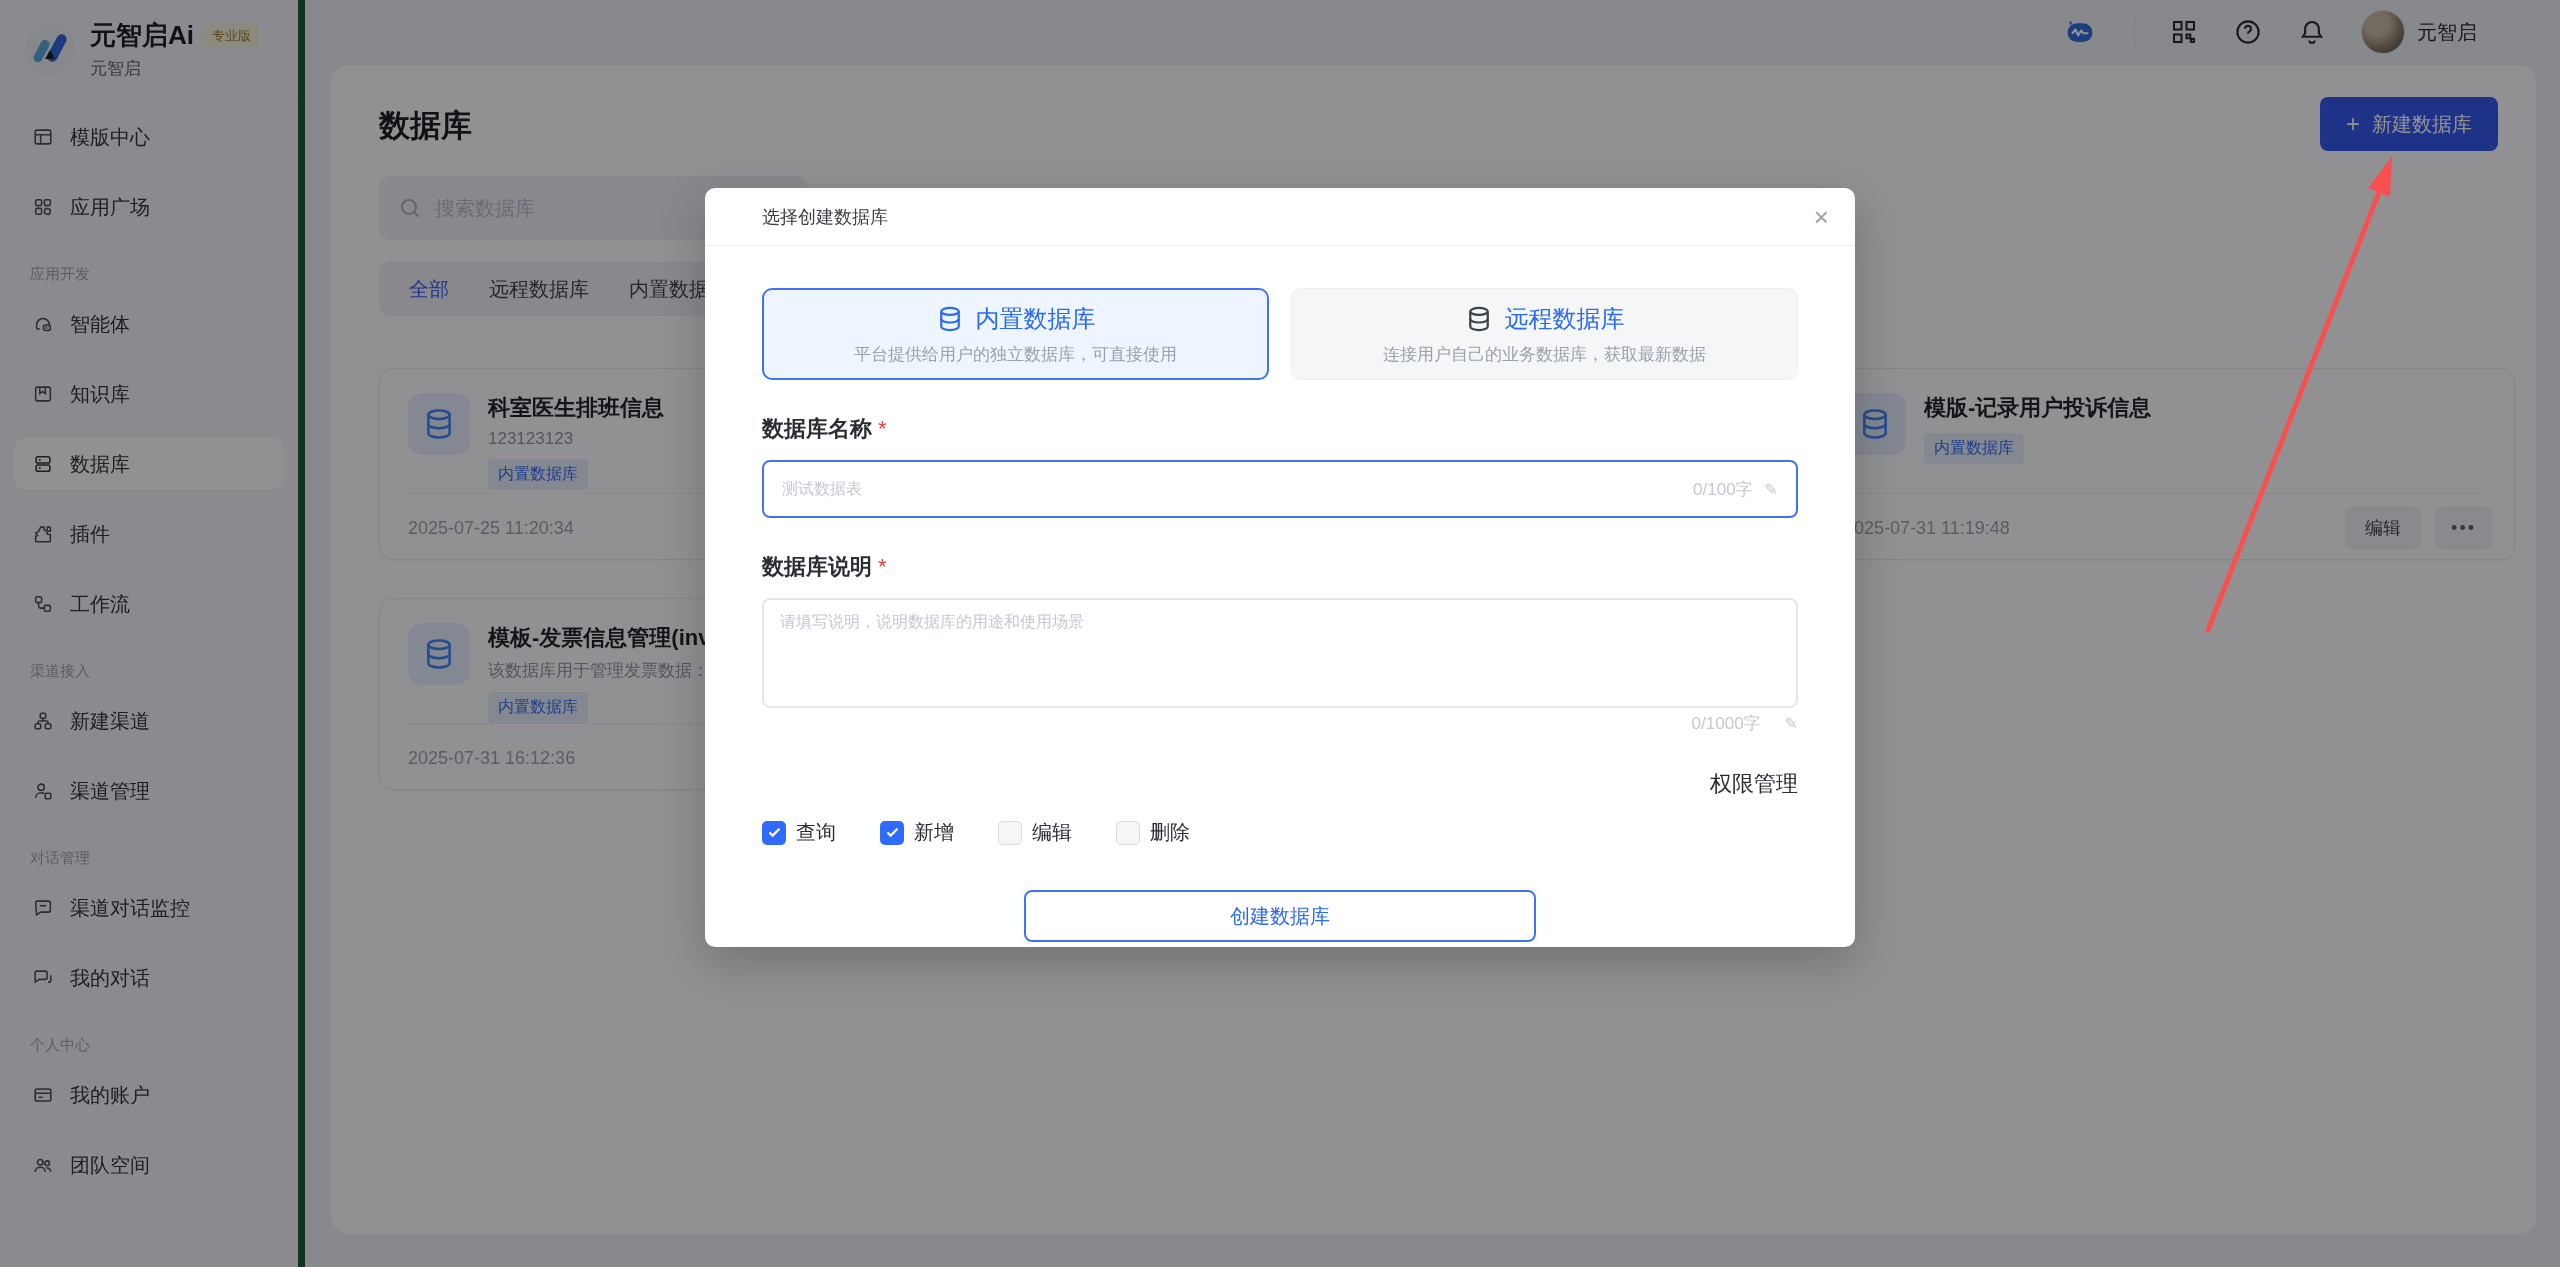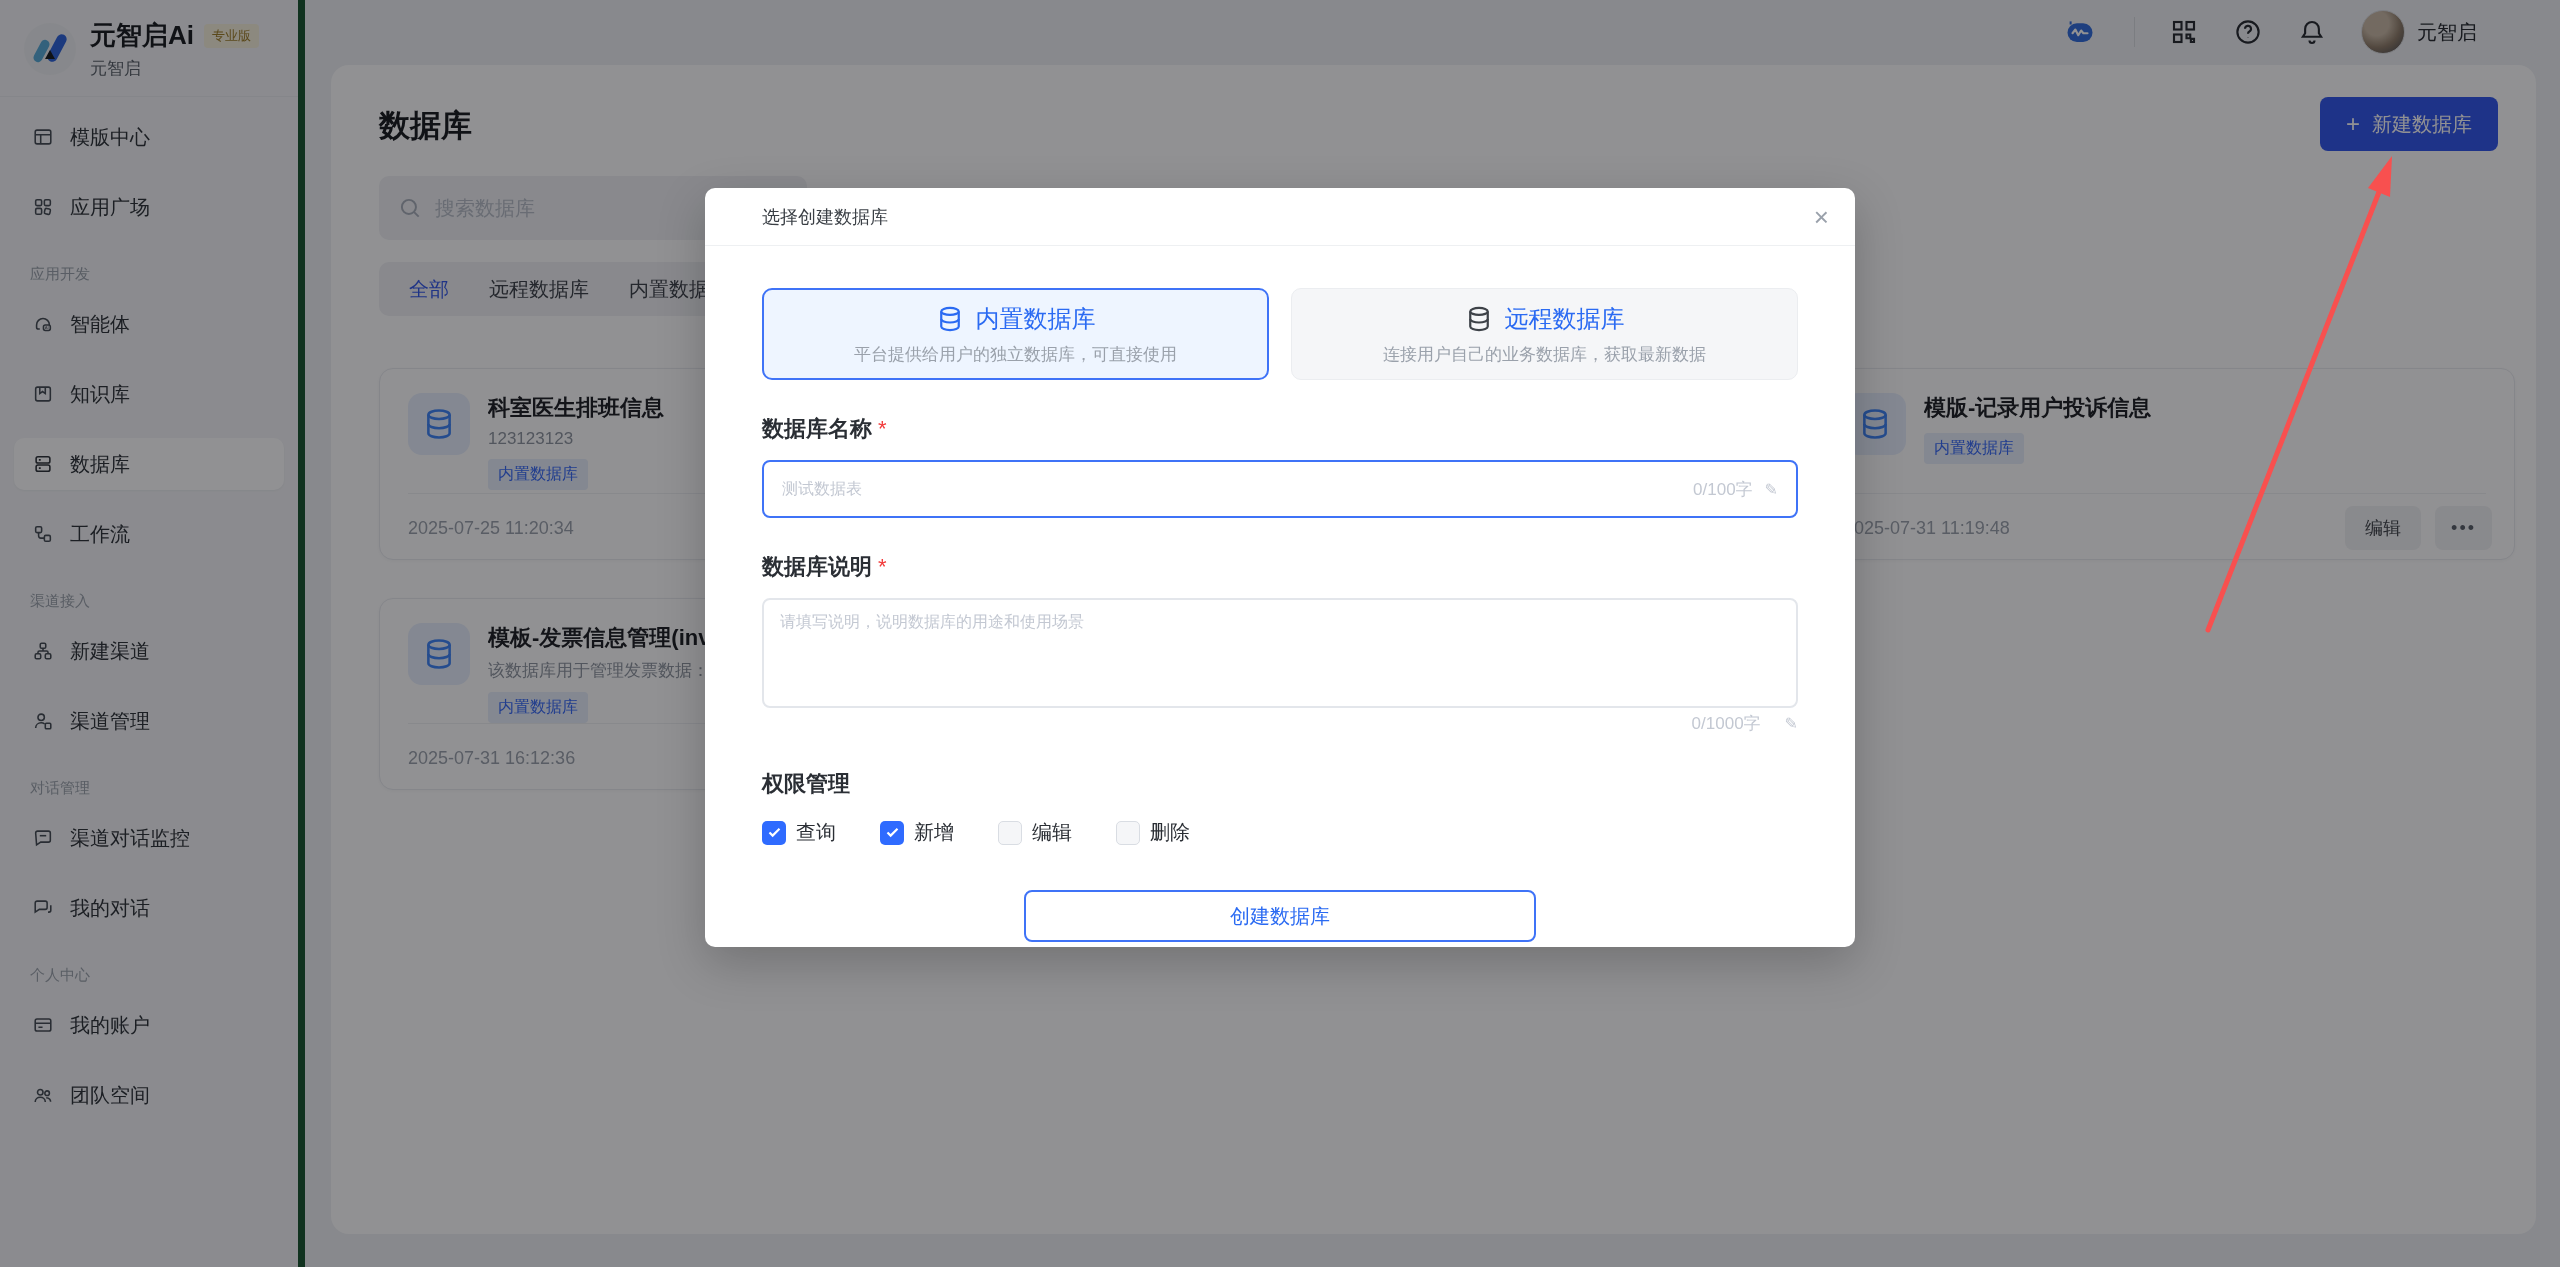--- a/index.html
+++ b/index.html
@@ -179,20 +179,26 @@
     <div class="nav-item active">
       <svg width="22" height="22" viewBox="0 0 24 24" fill="none" stroke="#2b3036" stroke-width="1.7">
           <rect x="4.5" y="4" width="15" height="7" rx="2"></rect>
           <rect x="4.5" y="13" width="15" height="7" rx="2"></rect>
           <path d="M7.5 7.5h2M7.5 16.5h2"></path>
         </svg>
       <span>数据库</span>
     </div>
     <div class="nav-item">
       <svg width="22" height="22" viewBox="0 0 24 24" fill="none" stroke="#434a52" stroke-width="1.7">
+          <path d="M9.5 4.5h3.5v2a1.8 1.8 0 1 0 3.6 0v-2h2.4a1 1 0 0 1 1 1v3.5h-2a1.8 1.8 0 1 0 0 3.6h2v6.9a1 1 0 0 1-1 1H5a1 1 0 0 1-1-1v-5l2-1-2-2.5 3-1.5z"></path>
+        </svg>
+      <span>插件</span>
+    </div>
+    <div class="nav-item">
+      <svg width="22" height="22" viewBox="0 0 24 24" fill="none" stroke="#434a52" stroke-width="1.7">
           <rect x="4" y="4" width="6.5" height="6.5" rx="1.5"></rect>
           <rect x="13.5" y="13.5" width="6.5" height="6.5" rx="1.5"></rect>
           <path d="M7.2 10.5v3.5a2.5 2.5 0 0 0 2.5 2.5h3.8"></path>
         </svg>
       <span>工作流</span>
     </div>
 
     <div class="nav-section">渠道接入</div>
     <div class="nav-item">
       <svg width="22" height="22" viewBox="0 0 24 24" fill="none" stroke="#434a52" stroke-width="1.7">
@@ -415,21 +421,21 @@
       <span>数据库说明</span><span class="req">*</span>
     </div>
     <div class="desc-wrap">
       <textarea placeholder="请填写说明，说明数据库的用途和使用场景" style=""></textarea>
     </div>
     <div class="desc-counter-row">
       <span class="counter">0/1000字</span>
       <span class="pencil">✎</span>
     </div>
 
-    <div class="field-label" style="font-weight:700;">权限管理</div>
+    <div class="field-label" style="font-weight:400;text-align:right;">权限管理</div>
     <div class="perm-row">
       <label class="perm-item">
         <span class="cbox on">
             <svg width="15" height="15" viewBox="0 0 24 24" fill="none" stroke="#fff" stroke-width="3.4">
               <path d="M20 6L9 17l-5-5"></path>
             </svg>
           </span>
         <span class="perm-label">查询</span>
       </label>
       <label class="perm-item">

